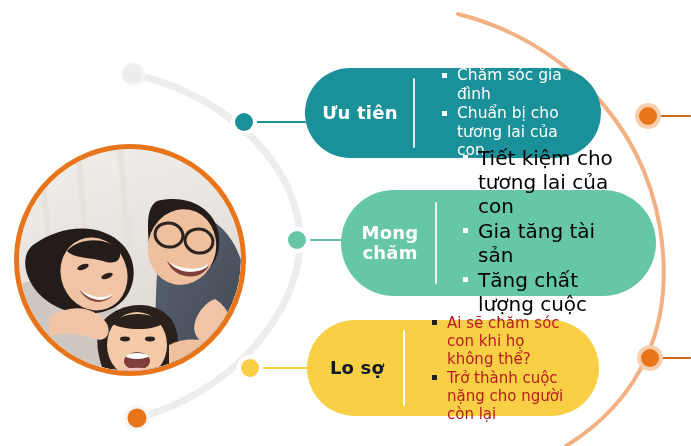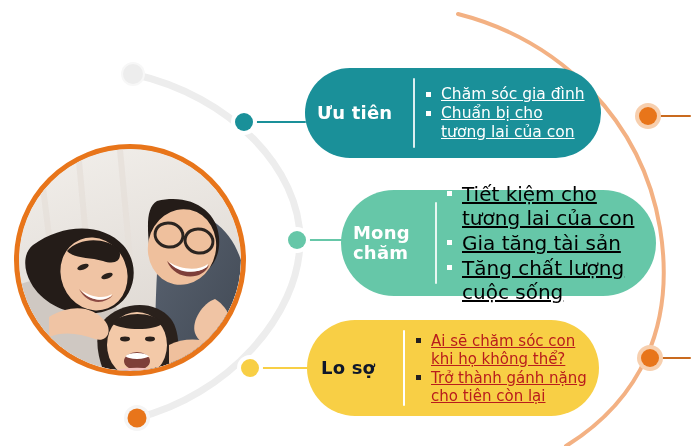--- a/index.html
+++ b/index.html
@@ -38,38 +38,38 @@
   
   .card{
     position:absolute;
     border-radius:999px;
     display:flex;
     align-items:center;
     box-sizing:border-box;
   }
   .card-label{
     flex:0 0 auto;
+    text-align:center;
     font-weight:bold;
     line-height:1.12;
     letter-spacing:.2px;
   }
   .divider{
     flex:0 0 auto;
     width:2px;
     align-self:stretch;
     margin:0 11px 0 10px;
     border-radius:1px;
   }
   .bullets{flex:1 1 auto;list-style:none;margin:0;padding:0;}
   .bullets li{
     position:relative;
     padding-left:15px;
     line-height:1.2;
-    margin:1px 0;
-    text-decoration:underline;
+    margin:1px 16px;
   }
   .bullets li::before{
     content:"";
     position:absolute;left:0;top:.45em;
     width:5px;height:5px;
   }
 
   
   #card-uutien{
     left:305px;top:68px;width:296px;height:90px;
@@ -236,17 +236,17 @@
       <li>Gia tăng tài sản</li>
       <li>Tăng chất lượng cuộc sống</li>
     </ul>
   </div>
 
   <div class="card" id="card-loso">
     <div class="card-label">Lo sợ</div>
     <div class="divider"></div>
     <ul class="bullets">
       <li>Ai sẽ chăm sóc con khi họ không thể?</li>
-      <li>Trở thành gánh nặng cho tiên còn lại</li>
+      <li>Trở thành cuộc nặng cho người còn lại</li>
     </ul>
   </div>
 
 </div>
 
 </body></html>

